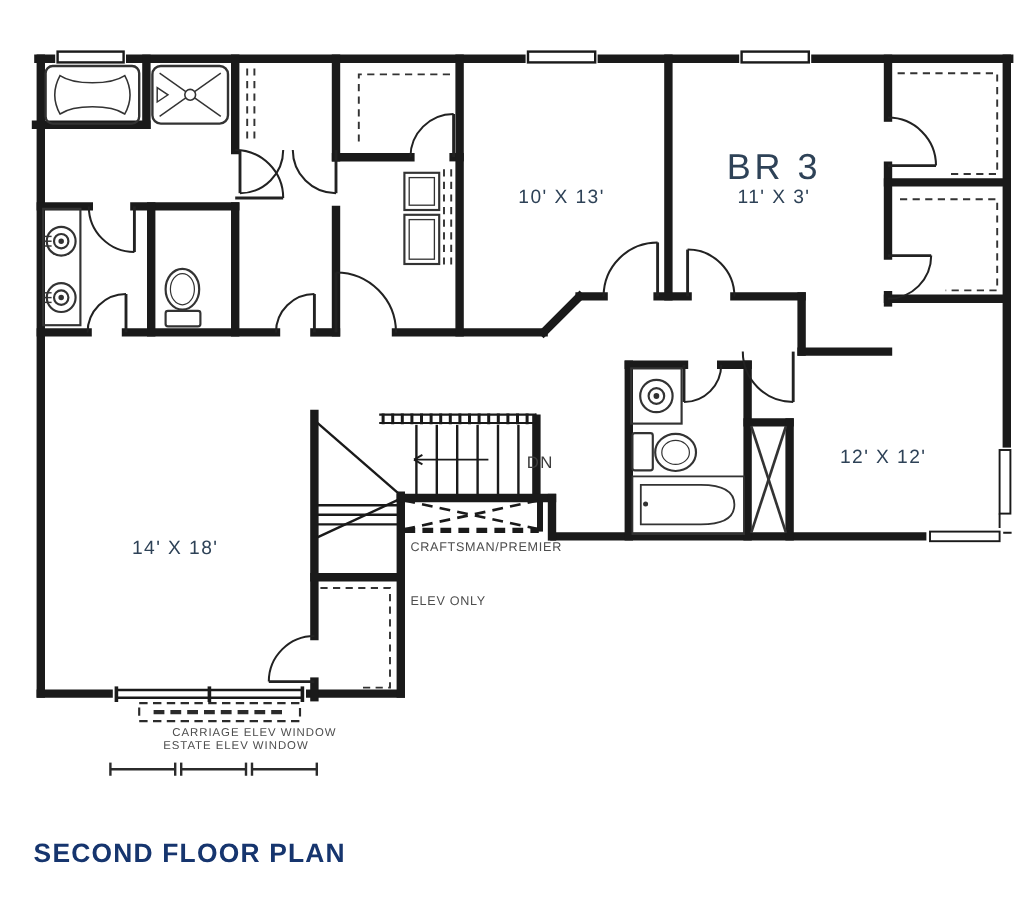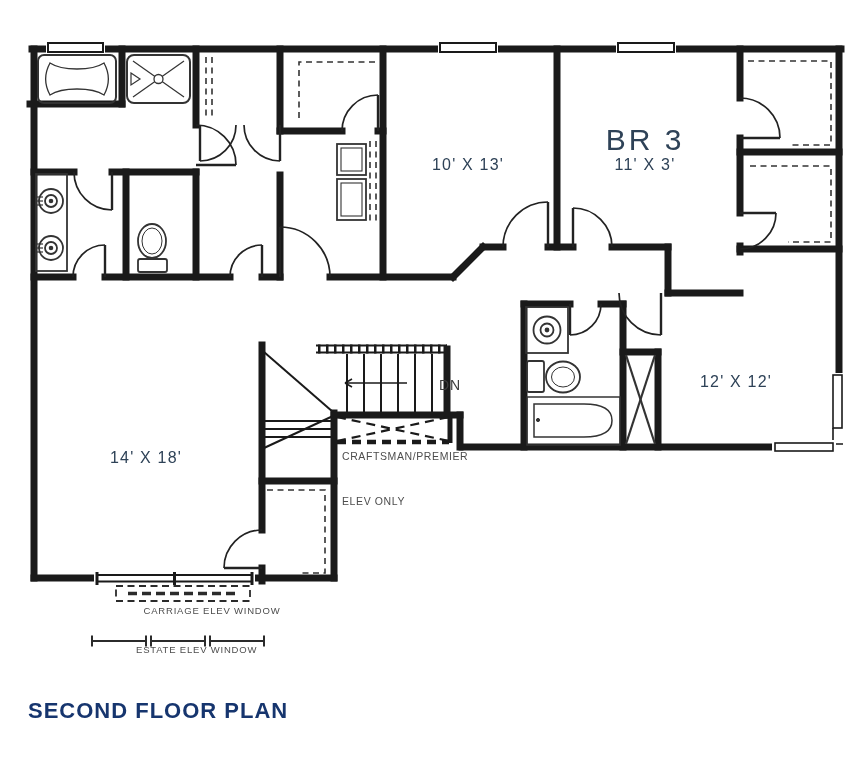--- a/index.html
+++ b/index.html
@@ -311,17 +311,17 @@
 <div class="lbl room-dims" style="left:645px;top:165px;">11' X 3'</div>
 
 <div class="lbl room-dims" style="left:736px;top:382px;">12' X 12'</div>
 
 <div class="dn" style="left:411px;top:377px;">DN</div>
 
 <div class="annot" style="left:342px;top:450px;">CRAFTSMAN/PREMIER</div>
 <div class="annot" style="left:342px;top:463px;margin-top:32px;">ELEV ONLY</div>
 
 <div class="annot small-annot annot-center" style="left:172px;top:605px;margin-left:40px;">CARRIAGE ELEV WINDOW</div>
-<div class="annot small-annot" style="left:96px;top:644px;padding-left:40px;">ESTATE ELEV WINDOW</div>
+<div class="annot small-annot" style="left:96px;top:616px;padding-left:40px;">ESTATE ELEV WINDOW</div>
 
 <div class="title" style="left:28px;top:698px;">SECOND FLOOR PLAN</div>
 
 </div>
 
 </body></html>

